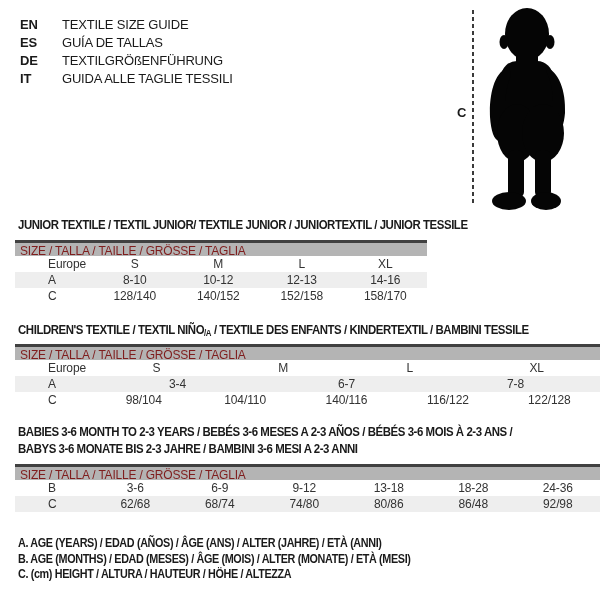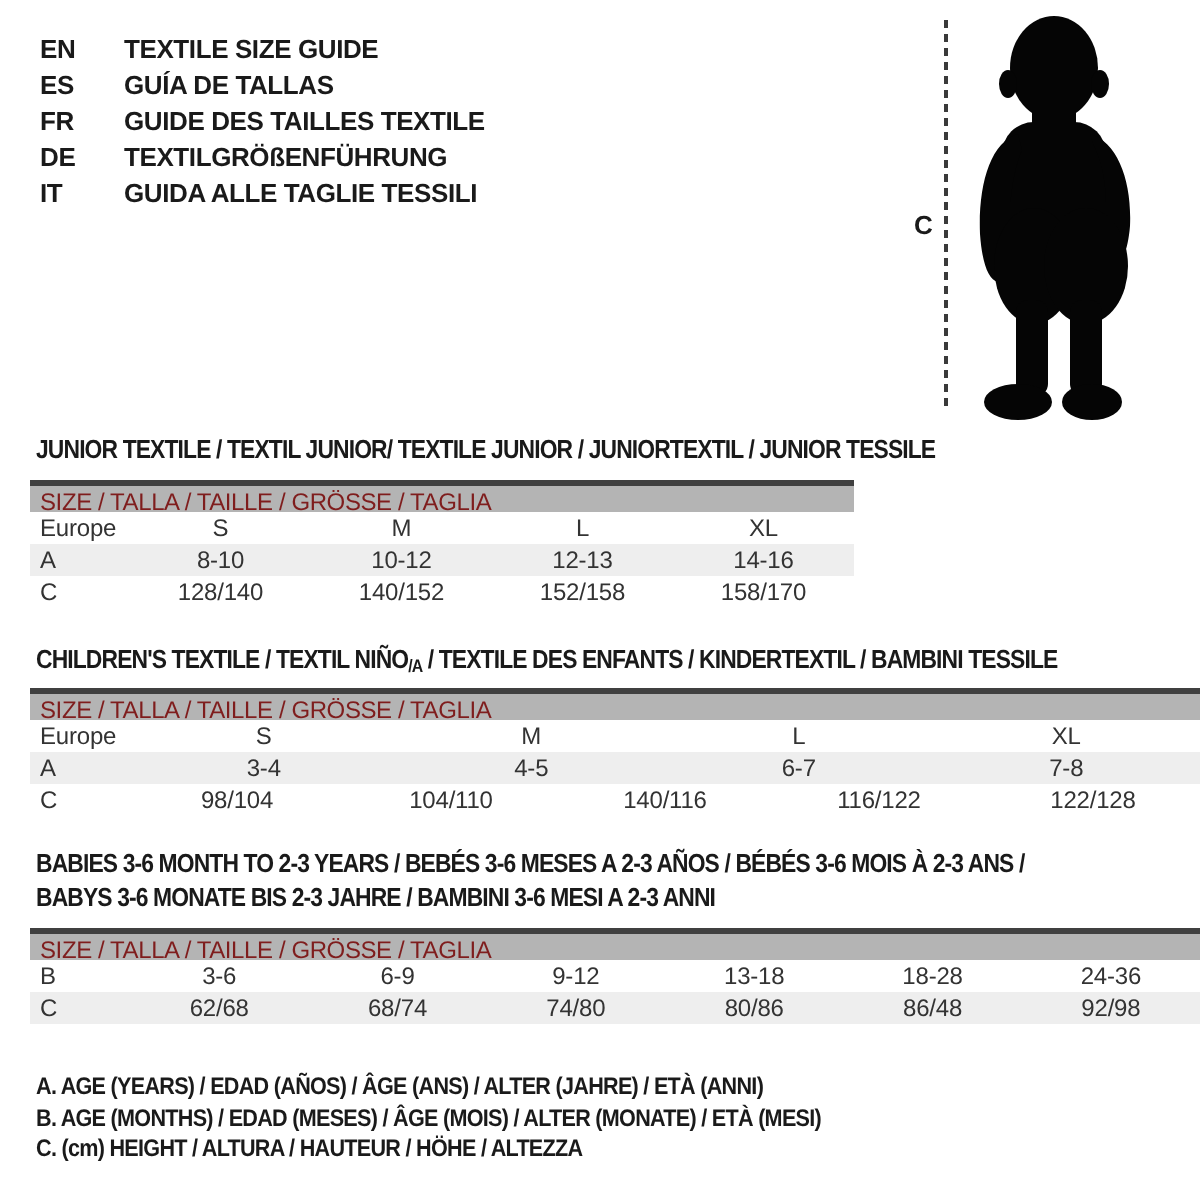--- a/index.html
+++ b/index.html
@@ -6,21 +6,21 @@
   .page{
     position:relative;width:600px;height:600px;overflow:hidden;
     background:var(--page-bg,#ffffff);
     font-family:"Liberation Sans","DejaVu Sans",sans-serif;
     color:var(--text,#1a1a1a);
   }
   
   .lang-list{position:absolute;top:15px;left:20px;}
   .lang-row{display:flex;height:18px;align-items:center;}
   .lang-code{width:42px;font-weight:bold;font-size:13px;letter-spacing:-0.2px;flex:0 0 42px;}
-  .lang-title{font-weight:bold;font-size:13px;letter-spacing:-0.2px;white-space:nowrap;}
+  .lang-title{font-weight:normal;font-size:13px;letter-spacing:-0.2px;white-space:nowrap;}
   
   .dash-line{
     position:absolute;left:472px;top:10px;width:2px;height:196px;
     background:repeating-linear-gradient(to bottom,var(--measure-line,#3a3a3a) 0 4px,transparent 4px 7px);
   }
   .measure-c{position:absolute;left:457px;top:105px;font-weight:bold;font-size:13px;}
   .toddler{position:absolute;left:481px;top:5px;color:var(--silhouette,#000);}
   
   .section-title{
     position:absolute;left:18px;font-weight:bold;font-size:13px;
@@ -30,45 +30,41 @@
   .section-title .sub{font-size:9px;vertical-align:-2px;}
   .tbl{position:absolute;left:15px;}
   .size-bar{
     height:16px;line-height:16px;background:var(--header-bar,#b4b4b4);
     color:#7f1d1d;font-size:12px;padding-left:5px;letter-spacing:-0.2px;
     box-sizing:border-box;border-top:3px solid #404040;
   }
   .row{display:flex;height:16px;line-height:16px;font-size:12px;color:#333;}
   .row.alt{background:var(--row-alt,#eeeeee);}
   .cell{flex:1;text-align:center;letter-spacing:-0.1px;white-space:nowrap;}
-  .cell.label{flex:0 0 50px;text-align:left;padding-left:5px;box-sizing:border-box;}
+  .cell.label{flex:0 0 50px;text-align:left;padding-left:5px;box-sizing:border-box;margin-left:28px;}
   
   .footnotes{position:absolute;left:18px;top:536px;}
   .footnote{
     line-height:15.5px;font-weight:bold;font-size:12px;letter-spacing:-0.4px;
     white-space:nowrap;transform:scaleX(0.9);transform-origin:left top;
   }
 </style>
 </head>
 <body>
 
 <div class="page">
 
   <div class="lang-list">
     <div class="lang-row">
       <span class="lang-code">EN</span>
       <span class="lang-title">TEXTILE SIZE GUIDE</span>
     </div>
     <div class="lang-row">
       <span class="lang-code">ES</span>
       <span class="lang-title">GUÍA DE TALLAS</span>
-    </div>
-    <div class="lang-row">
-      <span class="lang-code">FR</span>
-      <span class="lang-title">GUIDE DES TAILLES TEXTILE</span>
     </div>
     <div class="lang-row">
       <span class="lang-code">DE</span>
       <span class="lang-title">TEXTILGRÖßENFÜHRUNG</span>
     </div>
     <div class="lang-row">
       <span class="lang-code">IT</span>
       <span class="lang-title">GUIDA ALLE TAGLIE TESSILI</span>
     </div>
   </div>
@@ -128,21 +124,20 @@
     <div class="row">
       <span class="cell label">Europe</span>
       <span class="cell">S</span>
       <span class="cell">M</span>
       <span class="cell">L</span>
       <span class="cell">XL</span>
     </div>
     <div class="row alt">
       <span class="cell label">A</span>
       <span class="cell">3-4</span>
-      <span class="cell">4-5</span>
       <span class="cell">6-7</span>
       <span class="cell">7-8</span>
     </div>
     <div class="row">
       <span class="cell label">C</span>
       <span class="cell">98/104</span>
       <span class="cell">104/110</span>
       <span class="cell">140/116</span>
       <span class="cell">116/122</span>
       <span class="cell">122/128</span>

